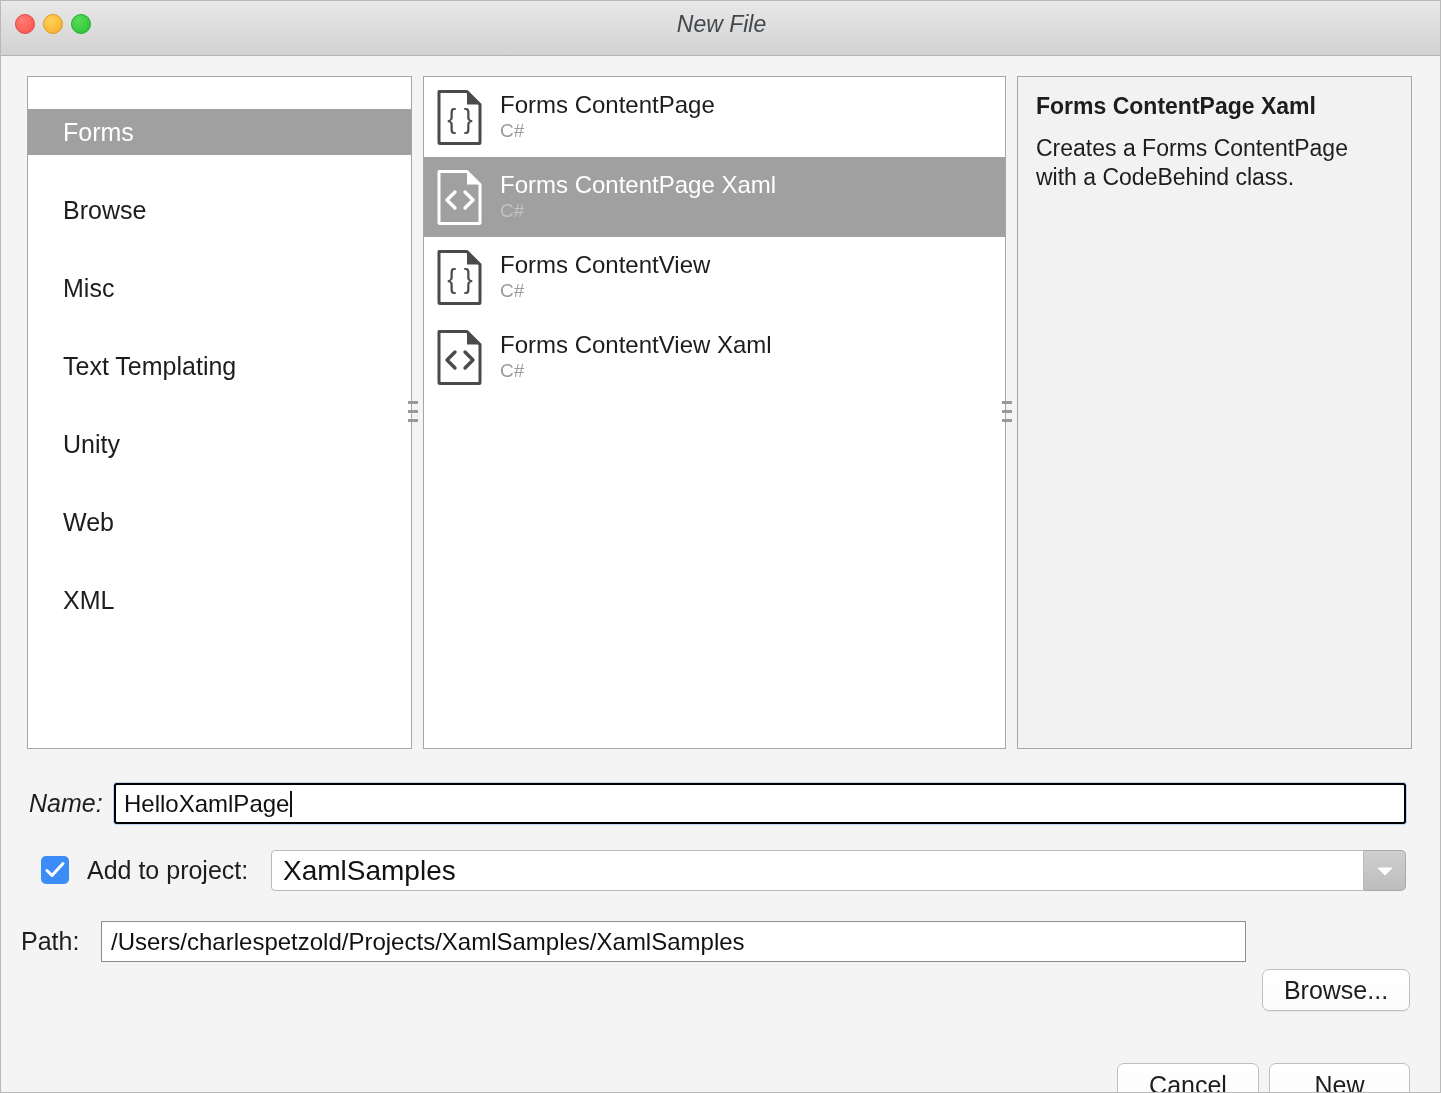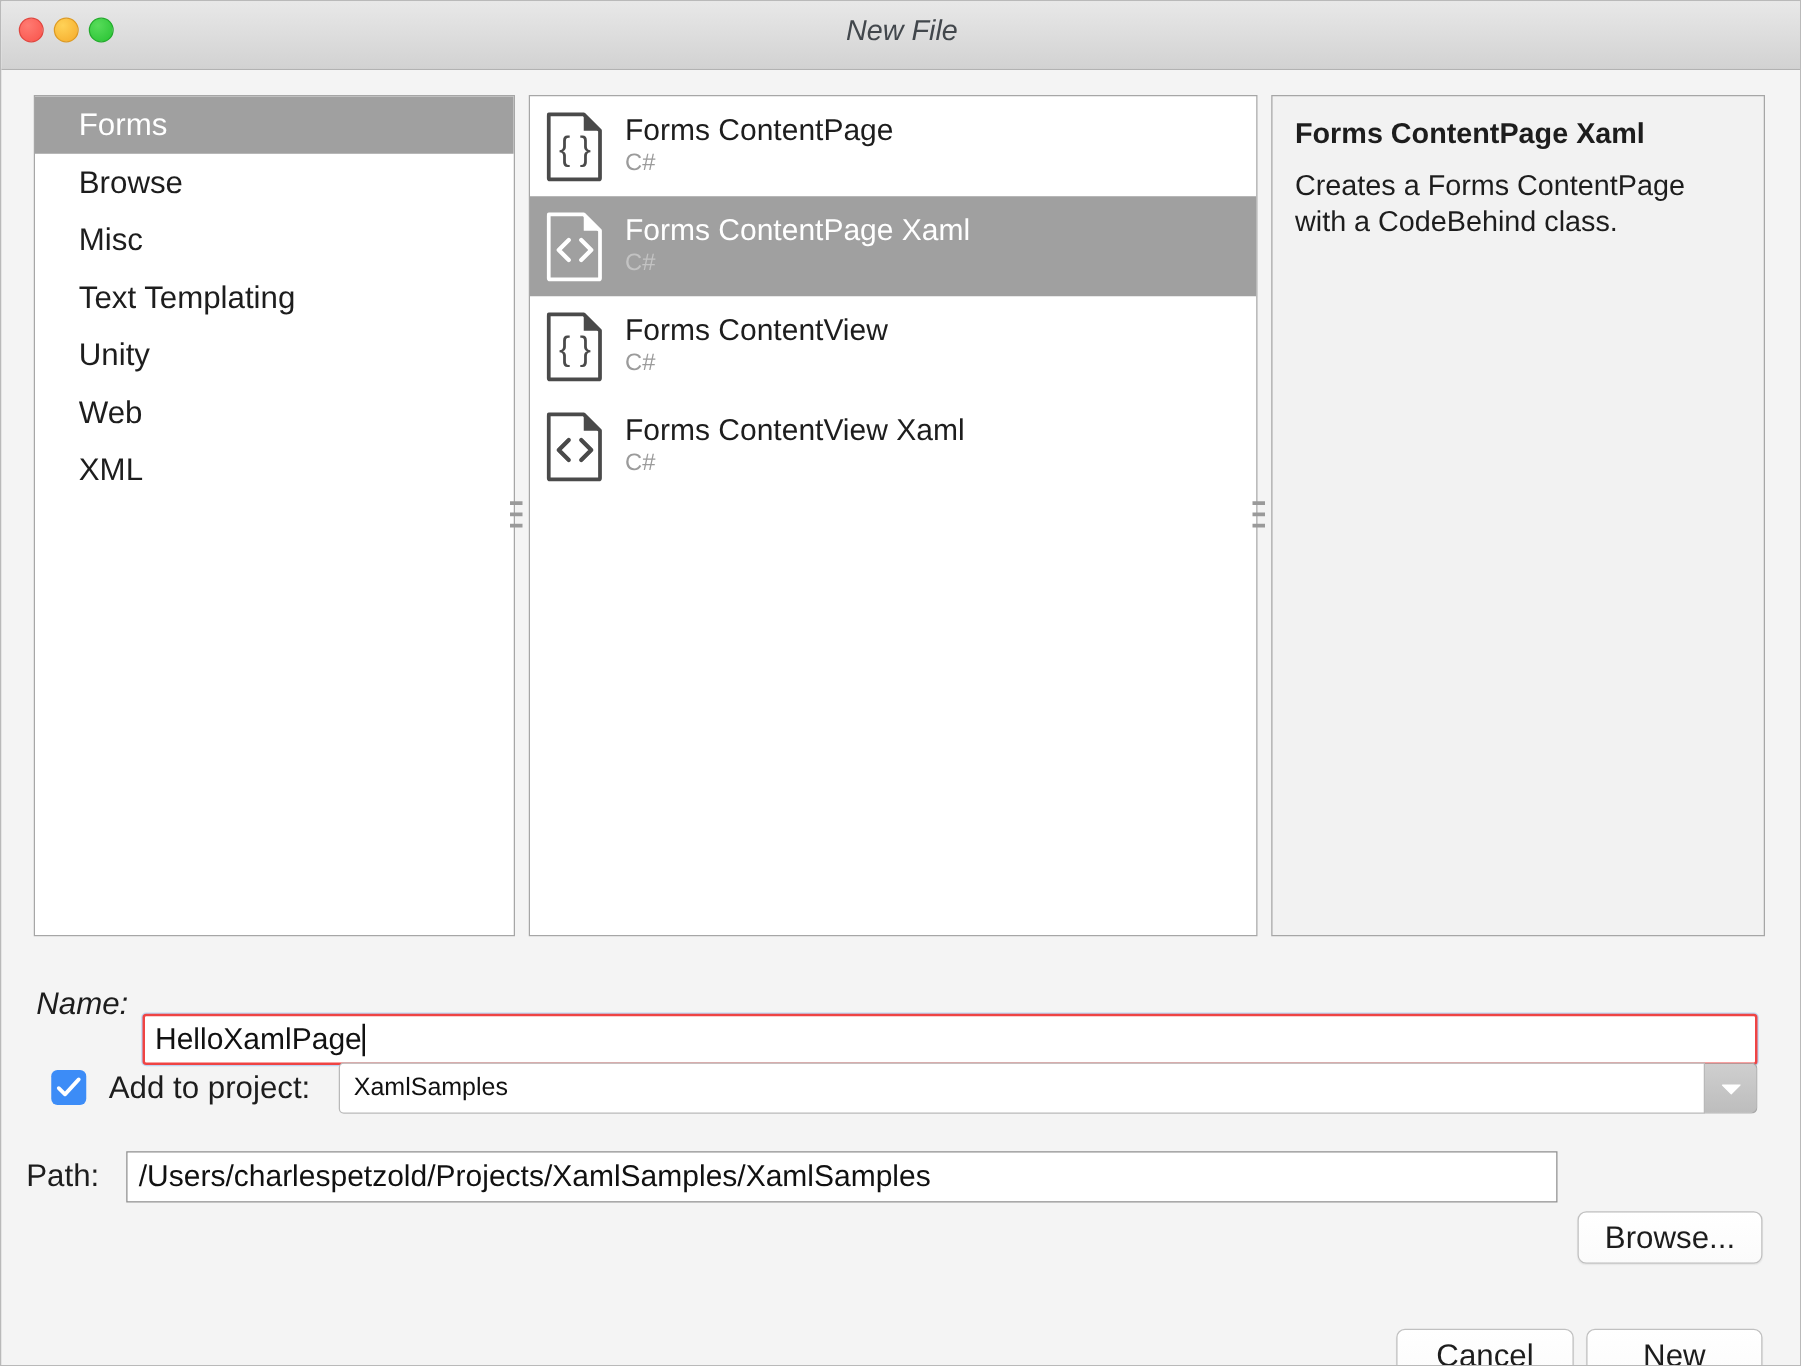--- a/index.html
+++ b/index.html
@@ -82,20 +82,21 @@
 
   
   .cat-item {
     height: 46px;
     line-height: 46px;
     padding-left: 35px;
     font-size: 25px;
     color: #1d1d1d;
     box-sizing: border-box;
     white-space: nowrap;
+    margin-top: 32px;
   }
   .cat-item.selected {
     background: #a0a0a0;
     color: #ffffff;
   }
 
   
   .tpl-item {
     height: 80px;
     display: flex;
@@ -174,30 +175,29 @@
     color: #1d1d1d;
     white-space: nowrap;
   }
 
   #name-label { left: 28px; top: 788px; font-style: italic; }
   #name-field {
     position: absolute;
     left: 113px; top: 782px;
     width: 1292px; height: 41px;
     background: #ffffff;
-    border: 2px solid #ef4444;
+    border: 2px solid #000000;
     border-radius: 3px;
     box-shadow: 0 0 0 1px rgba(90,155,239,0.35);
     box-sizing: border-box;
     display: flex;
     align-items: center;
     padding-left: 8px;
     font-size: 24px;
     color: #111111;
-    margin-top: 28px;
   }
   #name-caret {
     display: inline-block;
     width: 2px;
     height: 26px;
     background: #111111;
     margin-left: 1px;
   }
 
   #addproj-check {
@@ -220,21 +220,21 @@
     align-items: stretch;
   }
   #project-combo-field {
     flex: 1 1 auto;
     background: #ffffff;
     border: 1px solid #b9b9b9;
     border-radius: 4px 0 0 4px;
     display: flex;
     align-items: center;
     padding-left: 11px;
-    font-size: 20px;
+    font-size: 28px;
     color: #111111;
     box-sizing: border-box;
   }
   #project-combo-arrow {
     flex: 0 0 auto;
     width: 42px;
     background: linear-gradient(to bottom, #cfcfcf, #bdbdbd);
     border: 1px solid #a9a9a9;
     border-left: none;
     border-radius: 0 5px 5px 0;

